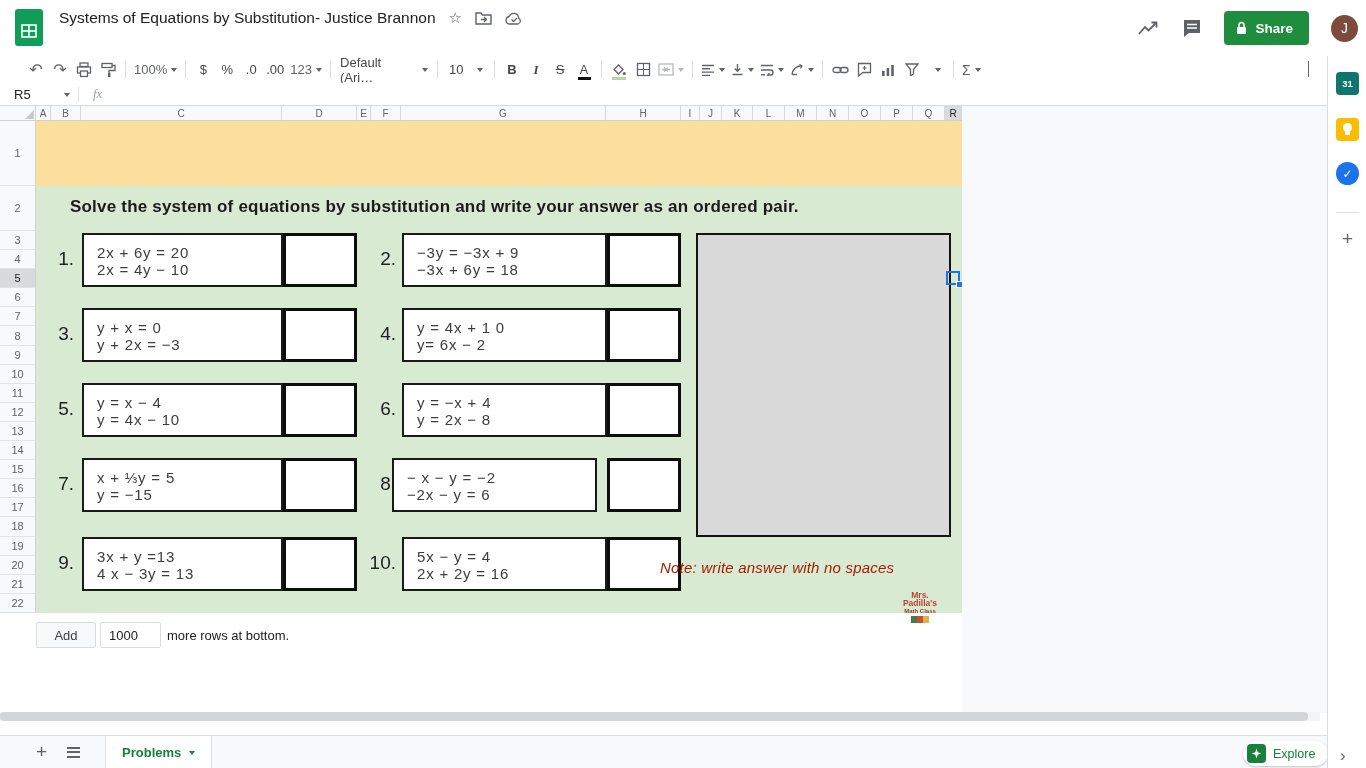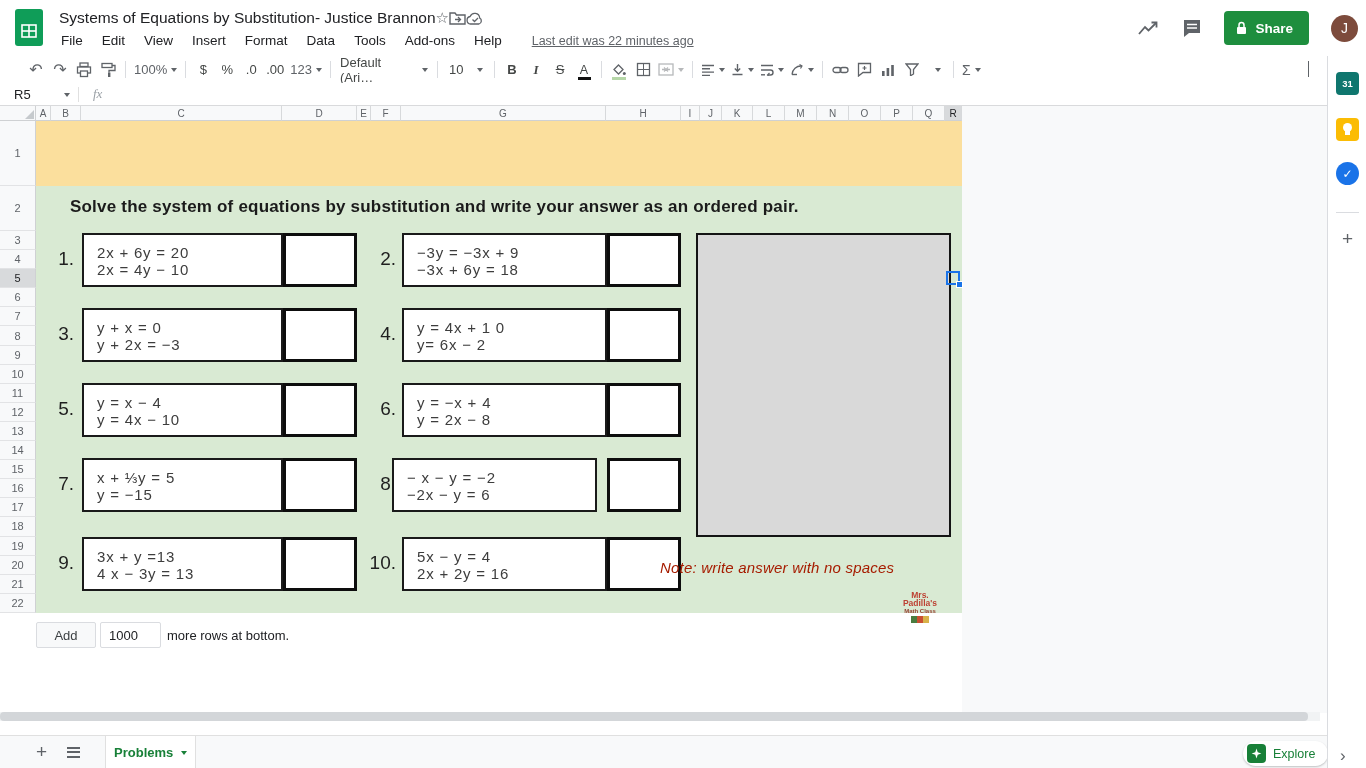--- a/index.html
+++ b/index.html
@@ -4,21 +4,21 @@
 <style>
   *{margin:0;padding:0;box-sizing:border-box}
   html,body{width:1366px;height:768px;overflow:hidden;background:#fff;
     font-family:"Liberation Sans","DejaVu Sans",sans-serif;color:#202124}
   svg{display:block}
 
   
   .topbar{position:absolute;left:0;top:0;width:1366px;height:56px;background:#fff}
   .logo{position:absolute;left:15px;top:9px;width:28px;height:37px;background:#0f9d58;border-radius:3px;
     display:flex;align-items:center;justify-content:center}
-  .titlerow{position:absolute;left:59px;top:7px;display:flex;align-items:center;height:22px}
+  .titlerow{position:absolute;left:59px;top:7px;display:flex;align-items:center;gap:13px;height:22px}
   .doc-title{font-size:15.5px;color:#202124;white-space:nowrap}
   .t-ic{color:#5f6368;font-size:15px;line-height:16px}
   .menubar{position:absolute;left:58px;top:31px;display:flex;align-items:center;gap:13px;font-size:13.5px;color:#202124}
   .menubar .mi{padding:2px 3px;cursor:default}
   .lastedit{margin-left:14px;font-size:12.5px;color:#5f6368;text-decoration:underline}
   .topright{position:absolute;right:8px;top:0;height:56px;display:flex;align-items:center;gap:22px}
   .sharebtn{height:34px;background:#1e8e3e;border-radius:4px;display:flex;align-items:center;gap:8px;
     padding:0 16px 0 12px;color:#fff;font-size:13.5px;font-weight:bold}
   .avatar{width:27px;height:27px;border-radius:50%;background:#7d4b3c;color:#fff;font-size:14px;
     display:flex;align-items:center;justify-content:center}
@@ -89,21 +89,21 @@
 
   
   .hscroll{position:absolute;left:0;top:712px;width:1320px;height:9px;background:#f1f3f4}
   .hthumb{position:absolute;left:0;top:0;width:1308px;height:9px;background:#d3d6d9;border-radius:4px}
   .tabbar{position:absolute;left:0;top:735px;width:1327px;height:33px;background:#f8f9fa;border-top:1px solid #e0e0e0;
     display:flex;align-items:center}
   .plusbtn{margin-left:36px;font-size:19px;color:#5f6368;line-height:18px}
   .allsheets{margin-left:20px;display:flex;flex-direction:column;gap:2.5px}
   .allsheets i{display:block;width:13px;height:2px;background:#5f6368}
   .sheettab{margin-left:25px;height:32px;background:#fff;border-left:1px solid #e0e0e0;border-right:1px solid #e0e0e0;
-    display:flex;align-items:center;gap:8px;padding:0 8px;color:#188038;font-weight:bold;font-size:13px}
+    display:flex;align-items:center;gap:8px;padding:0 16px;color:#188038;font-weight:bold;font-size:13px}
   .tabcrt{width:0;height:0;border:3.5px solid transparent;border-top:4px solid #188038;transform:translateY(2px)}
   .explore{position:absolute;left:1243px;top:5px;height:25px;background:#fff;border-radius:13px;
     box-shadow:0 1px 2px rgba(60,64,67,.3);display:flex;align-items:center;gap:7px;padding:0 13px 0 4px}
   .explore .ic{width:19px;height:19px;background:#188038;border-radius:4px;display:flex;align-items:center;justify-content:center}
   .explore .lbl{font-size:12.5px;color:#188038}
 
   
   .sidebar{position:absolute;left:1327px;top:56px;width:39px;height:712px;background:#fff;border-left:1px solid #dadce0}
   .sb-ic{position:absolute;left:8px;width:23px;height:23px;border-radius:4px}
   .cal{top:16px;background:#0f766e;color:#fff;font-size:9.5px;font-weight:bold;display:flex;align-items:center;justify-content:center}
@@ -134,32 +134,20 @@
           <path d="M1 2h5l1.5 2H16v9H1z" fill="none" stroke="#5f6368" stroke-width="1.4"></path>
           <path d="M6 8.5h5M9 6l2.5 2.5L9 11" fill="none" stroke="#5f6368" stroke-width="1.3"></path>
         </svg>
     </span>
     <span class="t-ic">
       <svg width="18" height="13" viewBox="0 0 18 13">
           <path d="M4.5 12a3.8 3.8 0 0 1-.4-7.5A5 5 0 0 1 13.7 6 3.3 3.3 0 0 1 13 12z" fill="none" stroke="#5f6368" stroke-width="1.3"></path>
           <path d="M6.5 7.5l2 2 3.5-3.5" fill="none" stroke="#5f6368" stroke-width="1.3"></path>
         </svg>
     </span>
-  </div>
-  <div class="menubar">
-    <span class="mi">File</span>
-    <span class="mi">Edit</span>
-    <span class="mi">View</span>
-    <span class="mi">Insert</span>
-    <span class="mi">Format</span>
-    <span class="mi">Data</span>
-    <span class="mi">Tools</span>
-    <span class="mi">Add-ons</span>
-    <span class="mi">Help</span>
-    <span class="lastedit">Last edit was 22 minutes ago</span>
   </div>
   <div class="topright">
     <span>
       <svg width="22" height="16" viewBox="0 0 22 16">
           <path d="M1 14l6-7 3.5 3.5L18 3" fill="none" stroke="#5f6368" stroke-width="1.8"></path>
           <path d="M13.5 2.5H18.5V7.5" fill="none" stroke="#5f6368" stroke-width="1.8"></path>
         </svg>
     </span>
     <span>
       <svg width="20" height="19" viewBox="0 0 20 19">

